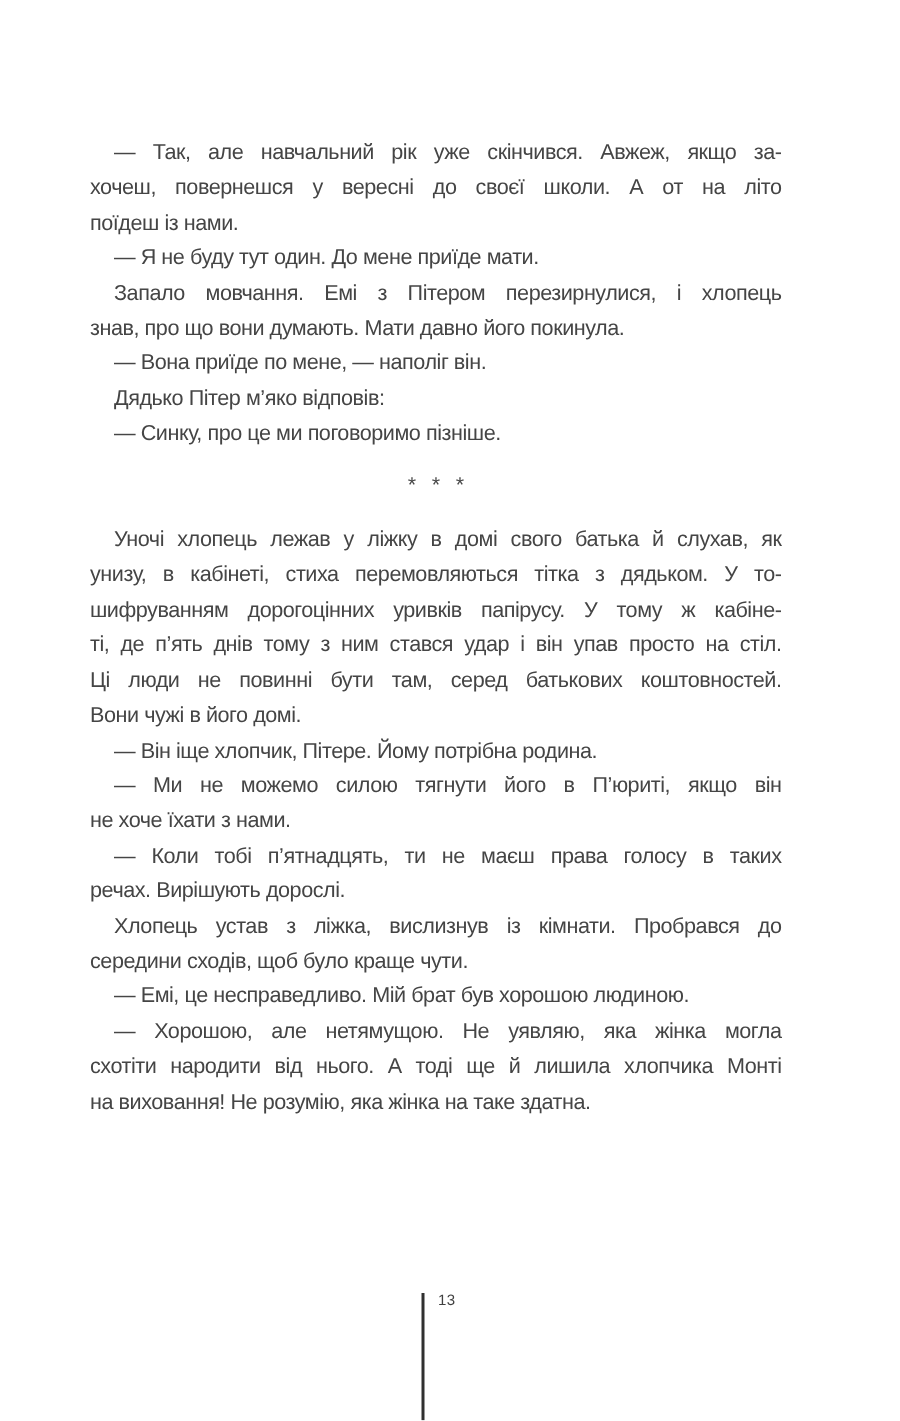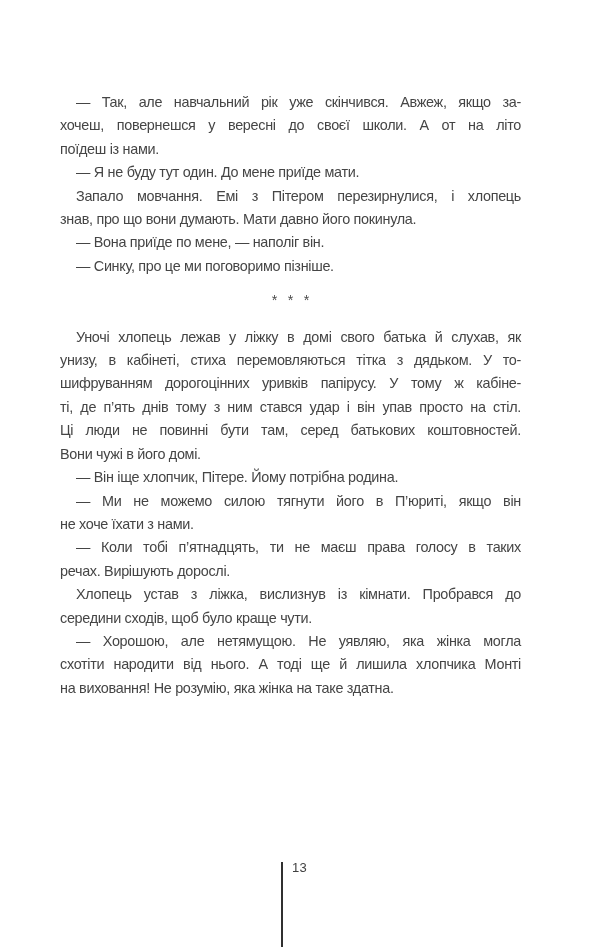--- a/index.html
+++ b/index.html
@@ -47,21 +47,21 @@
     left: 281px;
     top: 862px;
     width: 2px;
     height: 85px;
     background: #303030;
   }
   .page-number {
     position: absolute;
     left: 292px;
     top: 858px;
-    font-size: 13px;
+    font-size: 10px;
     line-height: 20px;
     color: #414141;
     letter-spacing: 0.3px;
     text-align: center;
   }
 </style>
 </head>
 <body>
 
 <div class="page">
@@ -73,20 +73,23 @@
       </div>
       <div class="para">
         <div class="line first last">— Я не буду тут один. До мене приїде мати.</div>
       </div>
       <div class="para">
         <div class="line first">Запало мовчання. Емі з Пітером перезирнулися, і хлопець</div>
         <div class="line last">знав, про що вони думають. Мати давно його покинула.</div>
       </div>
       <div class="para">
         <div class="line first last">— Вона приїде по мене, — наполіг він.</div>
+      </div>
+      <div class="para">
+        <div class="line first last">Дядько Пітер м’яко відповів:</div>
       </div>
       <div class="para">
         <div class="line first last">— Синку, про це ми поговоримо пізніше.</div>
       </div>
       <div class="separator">* * *</div>
       <div class="para">
         <div class="line first">Уночі хлопець лежав у ліжку в домі свого батька й слухав, як</div>
         <div class="line">унизу, в кабінеті, стиха перемовляються тітка з дядьком. У то-</div>
         <div class="line">шифруванням дорогоцінних уривків папірусу. У тому ж кабіне-</div>
         <div class="line">ті, де п’ять днів тому з ним стався удар і він упав просто на стіл.</div>
@@ -102,20 +105,23 @@
       </div>
       <div class="para">
         <div class="line first">— Коли тобі п’ятнадцять, ти не маєш права голосу в таких</div>
         <div class="line last">речах. Вирішують дорослі.</div>
       </div>
       <div class="para">
         <div class="line first">Хлопець устав з ліжка, вислизнув із кімнати. Пробрався до</div>
         <div class="line last">середини сходів, щоб було краще чути.</div>
       </div>
       <div class="para">
+        <div class="line first last">— Емі, це несправедливо. Мій брат був хорошою людиною.</div>
+      </div>
+      <div class="para">
         <div class="line first">— Хорошою, але нетямущою. Не уявляю, яка жінка могла</div>
         <div class="line">схотіти народити від нього. А тоді ще й лишила хлопчика Монті</div>
         <div class="line last">на виховання! Не розумію, яка жінка на таке здатна.</div>
       </div>
     </div>
   <div class="footer-rule"></div>
   <div class="page-number">13</div>
 </div>
 
 </body></html>

